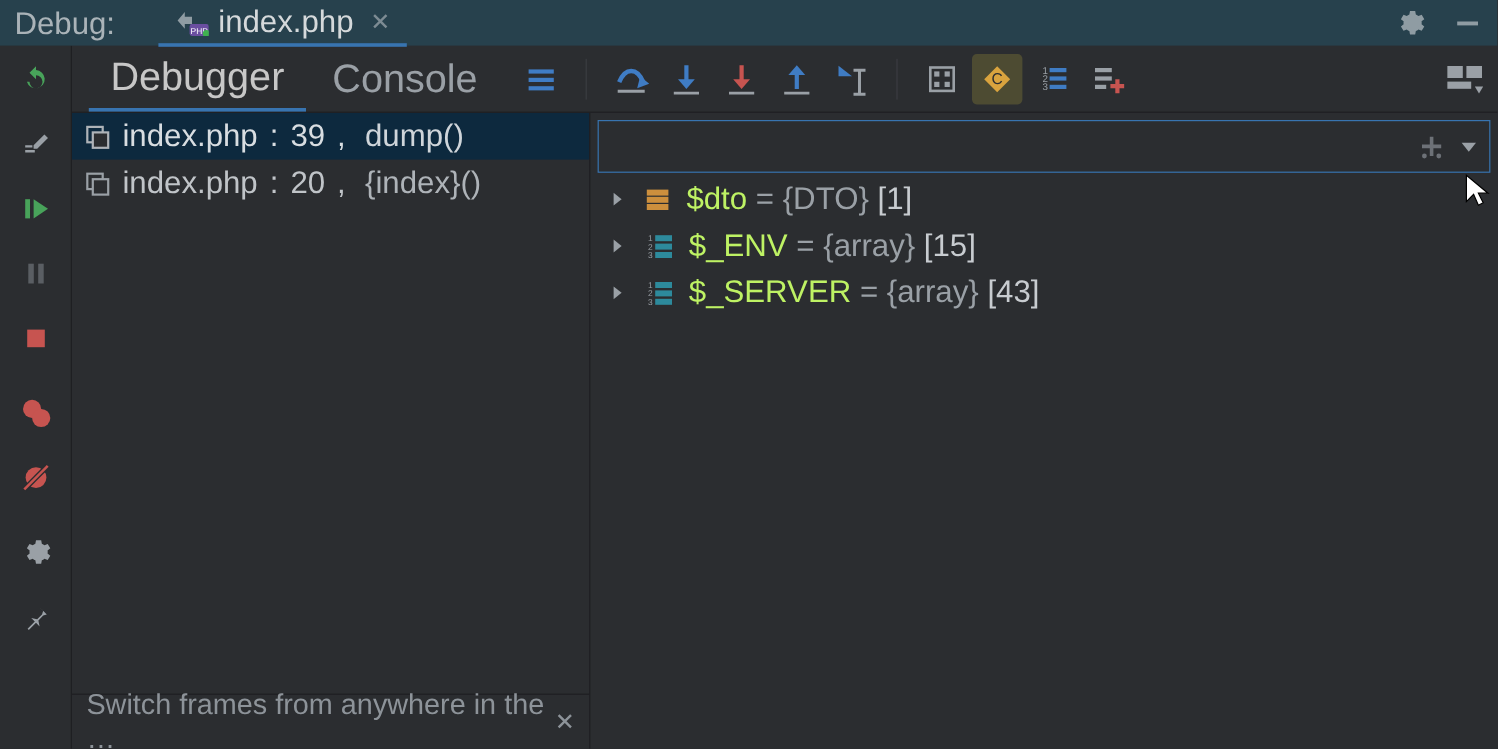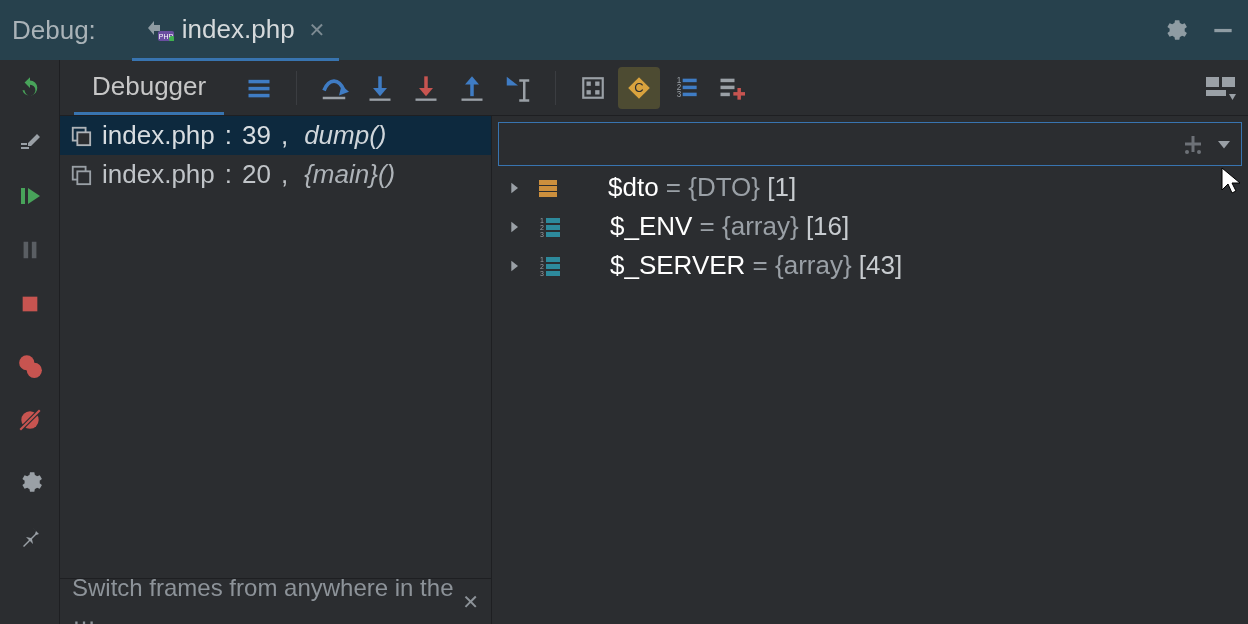--- a/index.html
+++ b/index.html
@@ -8,21 +8,21 @@
     background: #2b2d30;
     font-family: -apple-system, BlinkMacSystemFont, "Segoe UI", Arial, sans-serif;
     color: #bbbbbb;
     font-size: 24px;
     display: flex;
     flex-direction: column;
   }
 
   
   .titlebar {
-    height: 60px;
+    height: 38px;
     background: #27414d;
     display: flex;
     align-items: center;
     padding: 0 12px;
     gap: 16px;
     position: relative;
   }
   .titlebar .debug-label { color: #aab3b8; font-size: 26px; }
   .titlebar .tabs { display: flex; align-items: center; margin-left: 20px; height: 100%; }
   .titlebar .file-tab {
@@ -54,21 +54,21 @@
 
   
   .toolbar {
     height: 56px; display:flex; align-items:center;
     border-bottom:1px solid #1e1f22;
     padding: 0 6px 0 14px;
     gap: 4px;
   }
   .toolbar .ttab {
     padding: 0 18px; height:100%; display:flex; align-items:center;
-    font-size:26px; color:#9aa0a6; cursor:default;
+    font-size:33px; color:#9aa0a6; cursor:default;
   }
   .toolbar .ttab.active { color:#c7c7c7; border-bottom:3px solid #3874b0; }
   .toolbar .sep { width:1px; height:34px; background:#3b3d41; margin:0 12px; }
   .toolbar .tbtn { width:42px; height:42px; display:flex; align-items:center; justify-content:center; border-radius:4px; }
   .toolbar .tbtn.active { background:#4d4b32; }
 
   
   .panels { flex:1; display:flex; min-height:0; }
 
   .frames {
@@ -76,21 +76,21 @@
     display:flex; flex-direction:column;
   }
   .frames-list { flex:1; overflow:hidden; }
   .frame-row {
     display:flex; align-items:center; gap:10px;
     padding: 4px 10px; font-size:26px;
     color:#c0c4c8;
   }
   .frame-row.sel { background:#0d293e; color:#d8dde1; }
   .frame-row .comma { padding-right:6px; }
-  .frame-row .call { font-style:italic; color:#aeb3b8; }
+  .frame-row .call { color:#aeb3b8; }
   .frame-row.sel .call { color:#cfd5da; }
   .frame-icon { width:22px; height:22px; display:inline-flex; }
 
   .tip {
     height:46px; display:flex; align-items:center; padding:0 12px;
     color:#8d9399; font-size:24px;
     border-top:1px solid #1e1f22;
     justify-content:flex-start;
   }
   .tip .tip-x { color:#8d9399; font-size:20px; }
@@ -102,21 +102,21 @@
     position:relative; padding-right:70px;
   }
   .watch-input .add-icn { position:absolute; right:36px; top:50%; transform:translateY(-50%); }
   .watch-input .dd-icn  { position:absolute; right:8px;  top:50%; transform:translateY(-50%); }
 
   .var-row {
     display:flex; align-items:center; gap:12px;
     padding:4px 14px; font-size:26px; color:#aeb3b8;
   }
   .var-row .chev { color:#9aa0a6; width:18px; display:inline-block;}
-  .var-row .vname { color:#ffffff;margin-left:36px; }
+  .var-row .vname { color:#bef264; }
   .var-row .vt, .var-row .eq { color:#9aa0a6; }
   .var-row .brnum { color:#c8ccd0; }
 
   .cursor {
     position:absolute; right:6px; top:50px; pointer-events:none;
   }
 
   
   svg { display:block; }
 </style>
@@ -208,20 +208,23 @@
           <path fill="#9aa0a6" d="M14 3l7 7-3 1-4 4 1 5-3-3-6 6-1-1 6-6-3-3 5 1 4-4 1-3-4-4z"></path>
         </svg>
     </span>
   </div>
 
   <div class="content">
 
     <div class="toolbar" style="position:relative">
       <div class="ttab active">
           <span>Debugger</span>
+        </div>
+      <div class="ttab">
+          <span>Console</span>
         </div>
 
       <span class="tbtn" style="margin-left:10px">
         <svg width="28" height="28" viewBox="0 0 24 24">
             <rect x="3" y="5" width="18" height="3" fill="#3f7cc4"></rect>
             <rect x="3" y="11" width="18" height="3" fill="#3f7cc4"></rect>
             <rect x="3" y="17" width="18" height="3" fill="#3f7cc4"></rect>
           </svg>
       </span>
       <span class="sep"></span>
@@ -333,21 +336,21 @@
             <span class="frame-icon">
               <svg width="22" height="22" viewBox="0 0 24 24">
                   <rect x="3" y="3" width="14" height="14" fill="none" stroke="#9aa0a6" stroke-width="2"></rect>
                   <rect x="8" y="8" width="14" height="14" fill="#2b2d30" stroke="#9aa0a6" stroke-width="2"></rect>
                 </svg>
             </span>
             <span>index.php</span>
               <span>:</span>
               <span>20</span>
               <span class="comma">,</span>
-            <span class="call">{main}()</span>
+            <span class="call">{index}()</span>
           </div>
 
         </div>
         <div class="tip">
           <span>Switch frames from anywhere in the …</span>
           <span class="tip-x">✕</span>
         </div>
       </div>
 
       <div class="vars">
@@ -392,21 +395,21 @@
           <span>
             <svg width="26" height="24" viewBox="0 0 26 24">
               <text x="4" y="8" font-size="7" fill="#9aa0a6">1</text>
               <text x="4" y="15" font-size="7" fill="#9aa0a6">2</text>
               <text x="4" y="22" font-size="7" fill="#9aa0a6">3</text>
               <rect x="10" y="3" width="14" height="5" fill="#2d8a9c"></rect>
               <rect x="10" y="10" width="14" height="5" fill="#2d8a9c"></rect>
               <rect x="10" y="17" width="14" height="5" fill="#2d8a9c"></rect>
             </svg>
           </span>
-          <span><span class="vname">$_ENV</span><span class="eq"> = </span><span class="vt">{array}</span> <span class="brnum">[16]</span></span>
+          <span><span class="vname">$_ENV</span><span class="eq"> = </span><span class="vt">{array}</span> <span class="brnum">[15]</span></span>
         </div>
 
         <div class="var-row">
           <span class="chev">
             <svg width="16" height="16" viewBox="0 0 24 24">
                 <polygon points="8,4 18,12 8,20" fill="#9aa0a6"></polygon>
               </svg>
           </span>
           <span>
             <svg width="26" height="24" viewBox="0 0 26 24">

